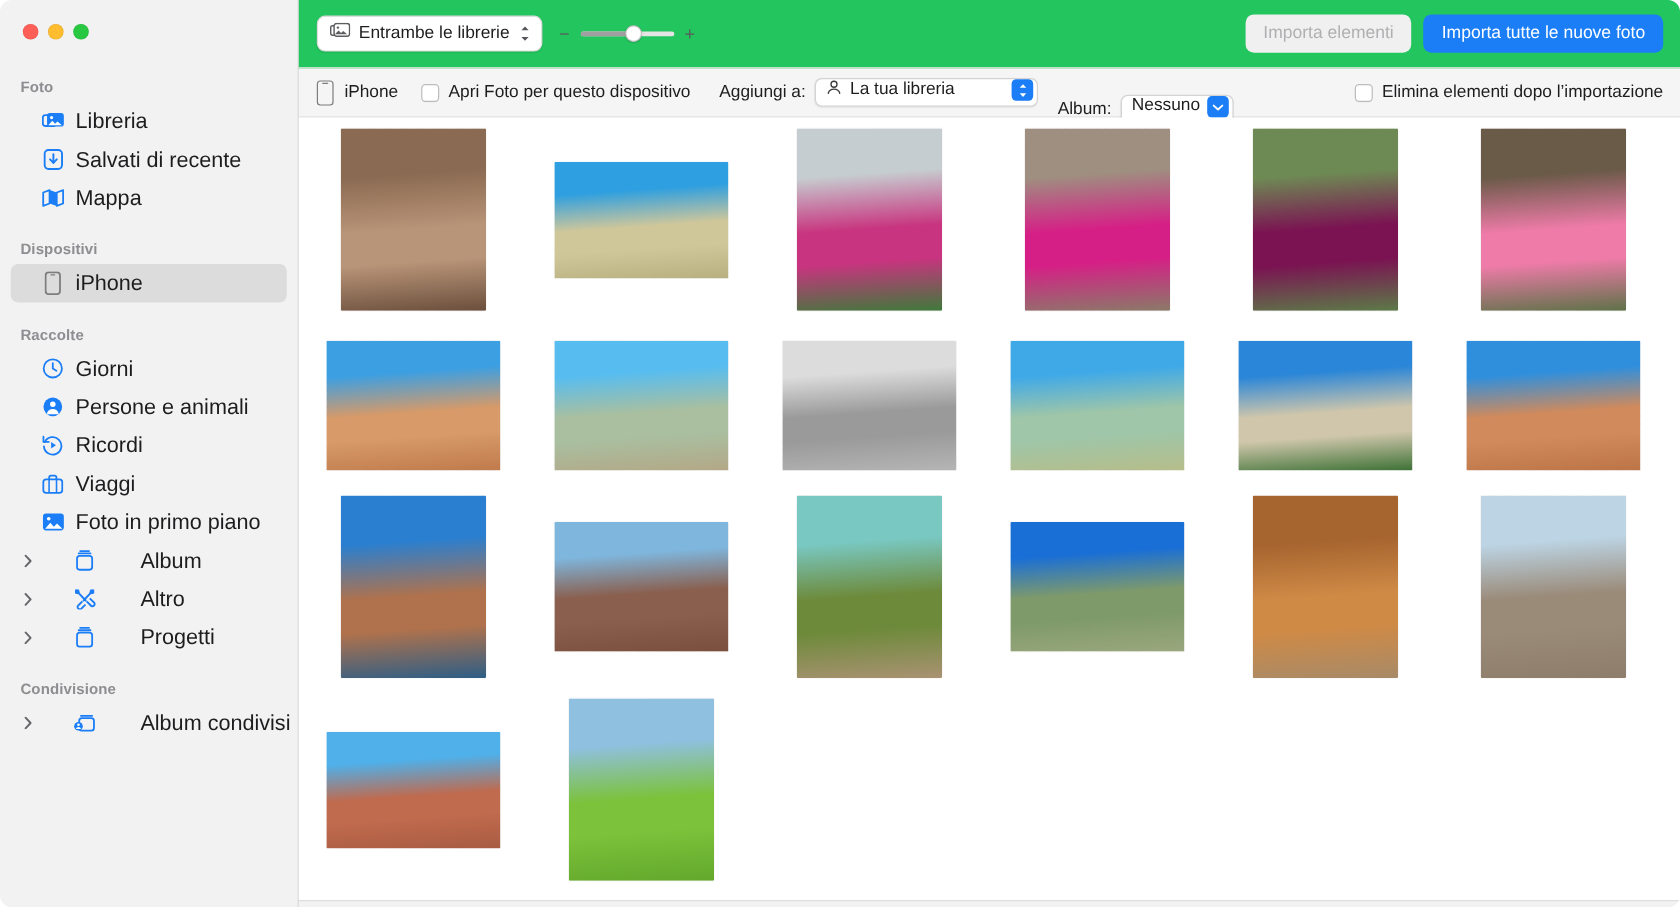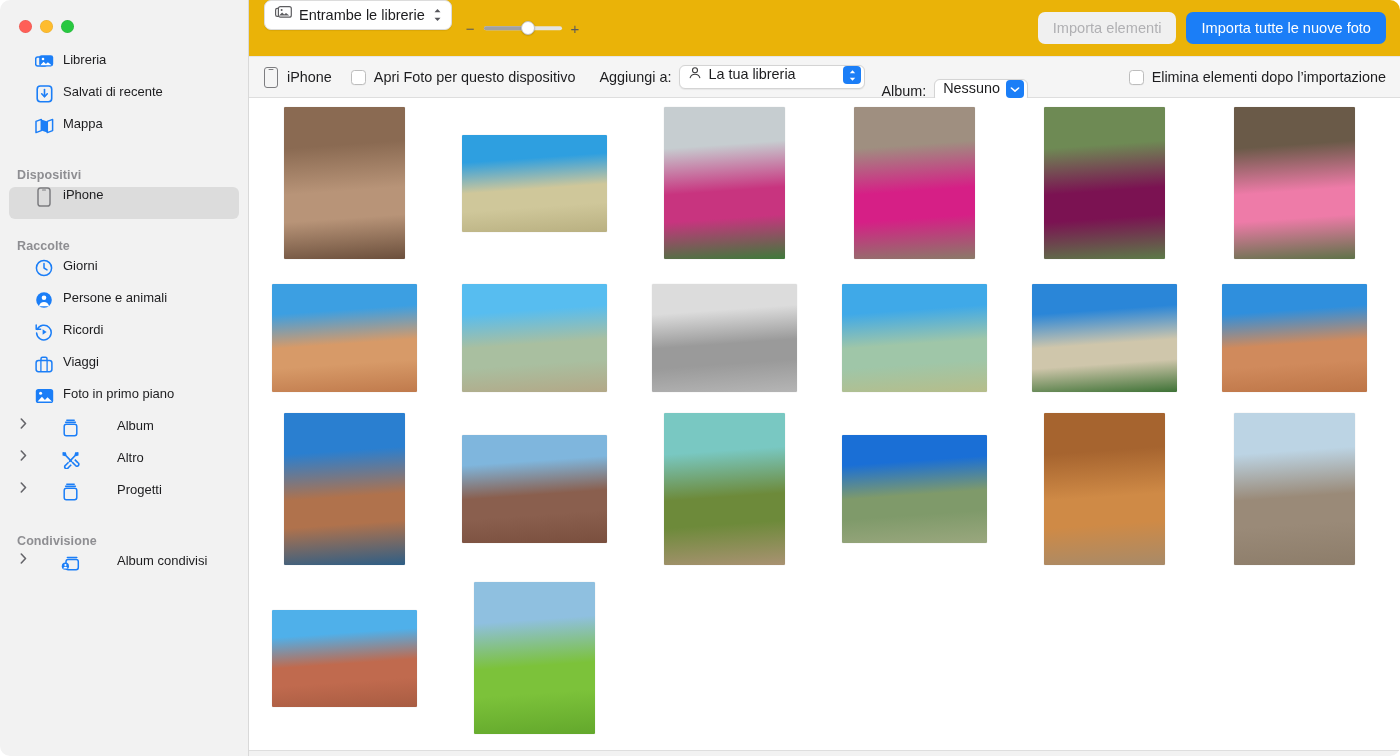--- a/index.html
+++ b/index.html
@@ -49,25 +49,25 @@
     color: #8e8e92;
     padding: 4px 0 5px 17px;
     letter-spacing: .1px;
   }
   .sb-section.first { padding-top: 14px; }
   .sb-section.sp { padding-top: 20px; }
 
   .sb-item {
     height: 32px;
     display: flex;
-    align-items: flex-start;
+    align-items: center;
     margin: 0 9px;
     border-radius: 6px;
     padding-left: 24px;
-    font-size: 13px;
+    font-size: 18px;
     color: #1d1d1f;
     cursor: default;
     gap: 0;
   }
   .sb-item.has-chev { padding-left: 6px; gap: 28px; }
   .sb-item.selected { background: #dcdcdc; }
   .sb-icon {
     width: 22px; height: 20px;
     display: inline-flex;
     align-items: center;
@@ -89,21 +89,22 @@
     flex-direction: column;
     background: #ffffff;
     min-width: 0;
   }
 
   
   .toolbar {
     height: 57px;
     flex: 0 0 57px;
     display: flex;
-    background: #eab308;
+    align-items: center;
+    background: #22c55e;
     padding: 0 14px 0 15px;
     position: relative;
     border-bottom: 1px solid #e6e6e6;
   }
   .lib-popup {
     display: inline-flex;
     align-items: center;
     height: 30px;
     background: #ffffff;
     border: 1px solid #dcdcdc;
@@ -251,20 +252,21 @@
 
 <div class="window">
 
   <div class="sidebar">
     <div class="traffic-lights">
       <span class="tl tl-close"></span>
       <span class="tl tl-min"></span>
       <span class="tl tl-max"></span>
     </div>
     <div id="sidebar-list">
+        <div class="sb-section first">Foto</div>
         <div class="sb-item">
           <span class="sb-icon">
             <svg width="19" height="16" viewBox="0 0 19 16">
               <rect x="0.7" y="3" width="11" height="9" rx="2" fill="none" stroke="#1b7ef7" stroke-width="1.5"></rect>
               <rect x="4.2" y="1.2" width="14" height="11.3" rx="2.4" fill="#1b7ef7"></rect>
               <circle cx="8" cy="5" r="1.3" fill="#fff"></circle>
               <path d="M5.3 11.3l3.3-3.6 2.3 2.4 2-1.9 3.7 3.1z" fill="#fff"></path>
             </svg>
           </span>
           <span class="sb-label">Libreria</span>

